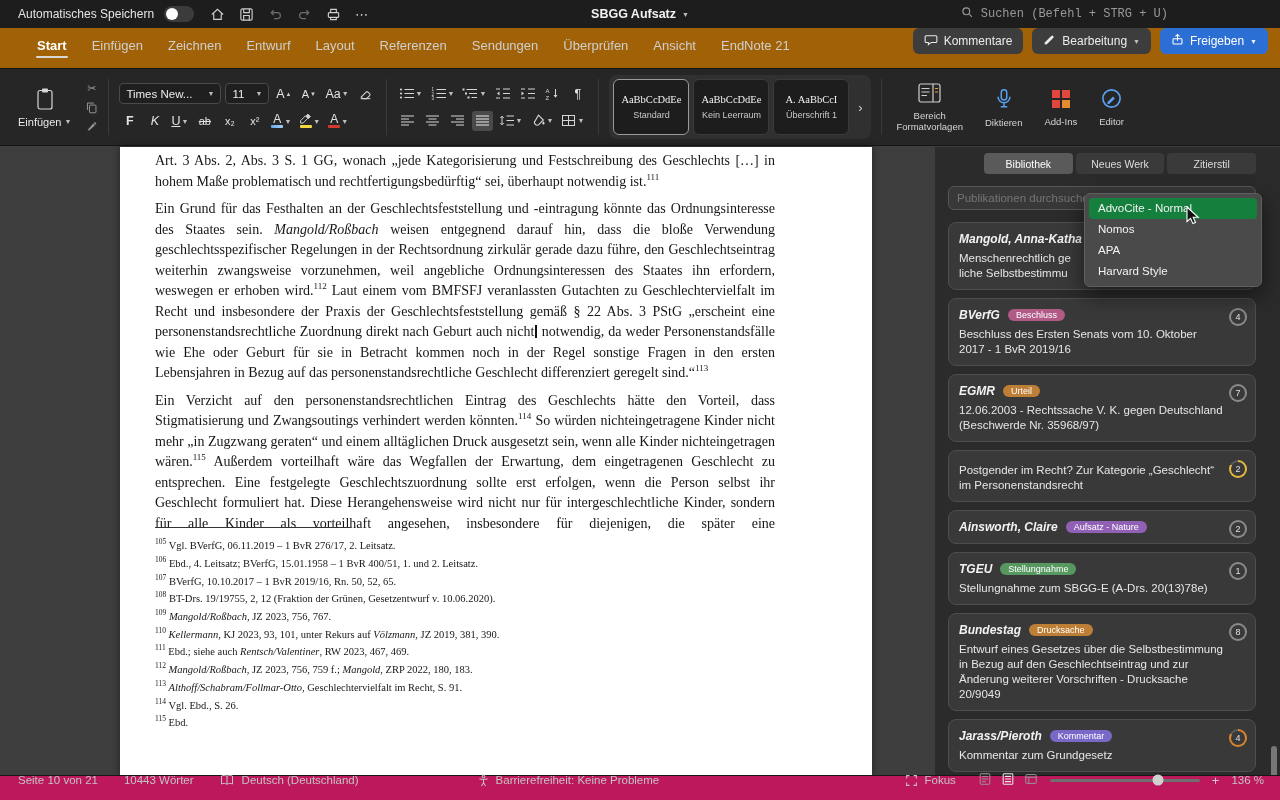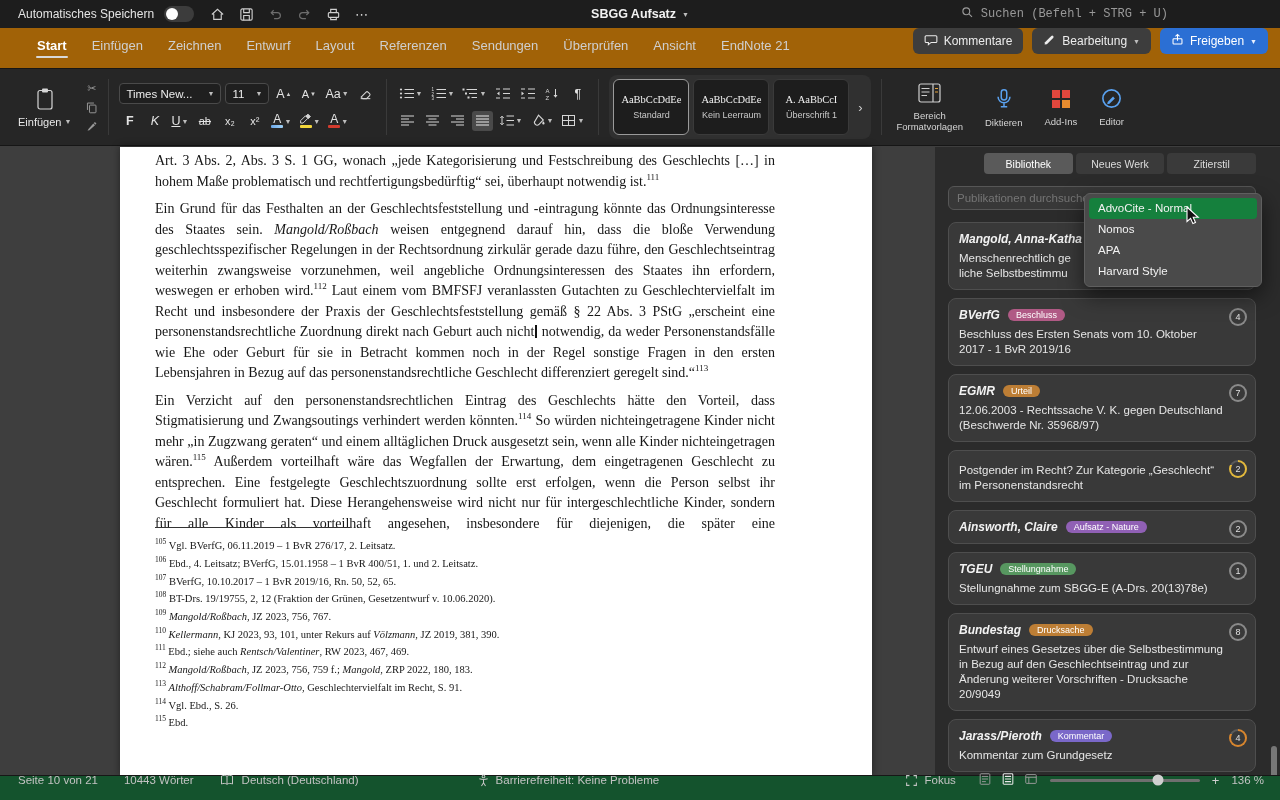--- a/index.html
+++ b/index.html
@@ -104,21 +104,21 @@
   .sb-thumb{position:absolute;right:3px;top:599px;width:6px;height:34px;border-radius:3px;background:#777;}
 
   
   .style-menu{position:absolute;left:1084px;top:193px;width:178px;background:#4a4a4a;border:1px solid #5f5f5f;
               border-radius:6px;box-shadow:0 8px 22px rgba(0,0,0,.55);padding:4px;z-index:30;}
   .sm-item{height:21px;line-height:21px;padding:0 9px;font-size:11.5px;color:#f2f2f2;border-radius:4px;white-space:nowrap;}
   .sm-item.selected{background:#15803d;}
   .mouse{position:absolute;left:1186px;top:206px;z-index:50;}
 
   
-  .statusbar{position:absolute;bottom:0;left:0;right:0;height:25px;background:#14532d;border-top:1px solid #171717;
+  .statusbar{position:absolute;bottom:0;left:0;right:0;height:25px;background:#be185d;border-top:1px solid #171717;
              display:flex;align-items:center;color:#c3c3c3;font-size:11.5px;padding:0 16px 16px 18px;}
   .sb-item{margin-right:26px;white-space:nowrap;display:flex;align-items:center;gap:6px;}
   .sb-right{margin-left:auto;display:flex;align-items:center;gap:12px;}
   .viewicons{display:flex;align-items:center;gap:9px;}
   .slider{width:150px;height:3px;background:#6f6f6f;border-radius:2px;position:relative;}
   .slider .thumb{position:absolute;left:72%;top:50%;transform:translate(-50%,-50%);width:11px;height:11px;
                  border-radius:50%;background:#d0d0d0;}
   .zplus{color:#cfcfcf;font-size:13px;}
 </style>
 </head>

